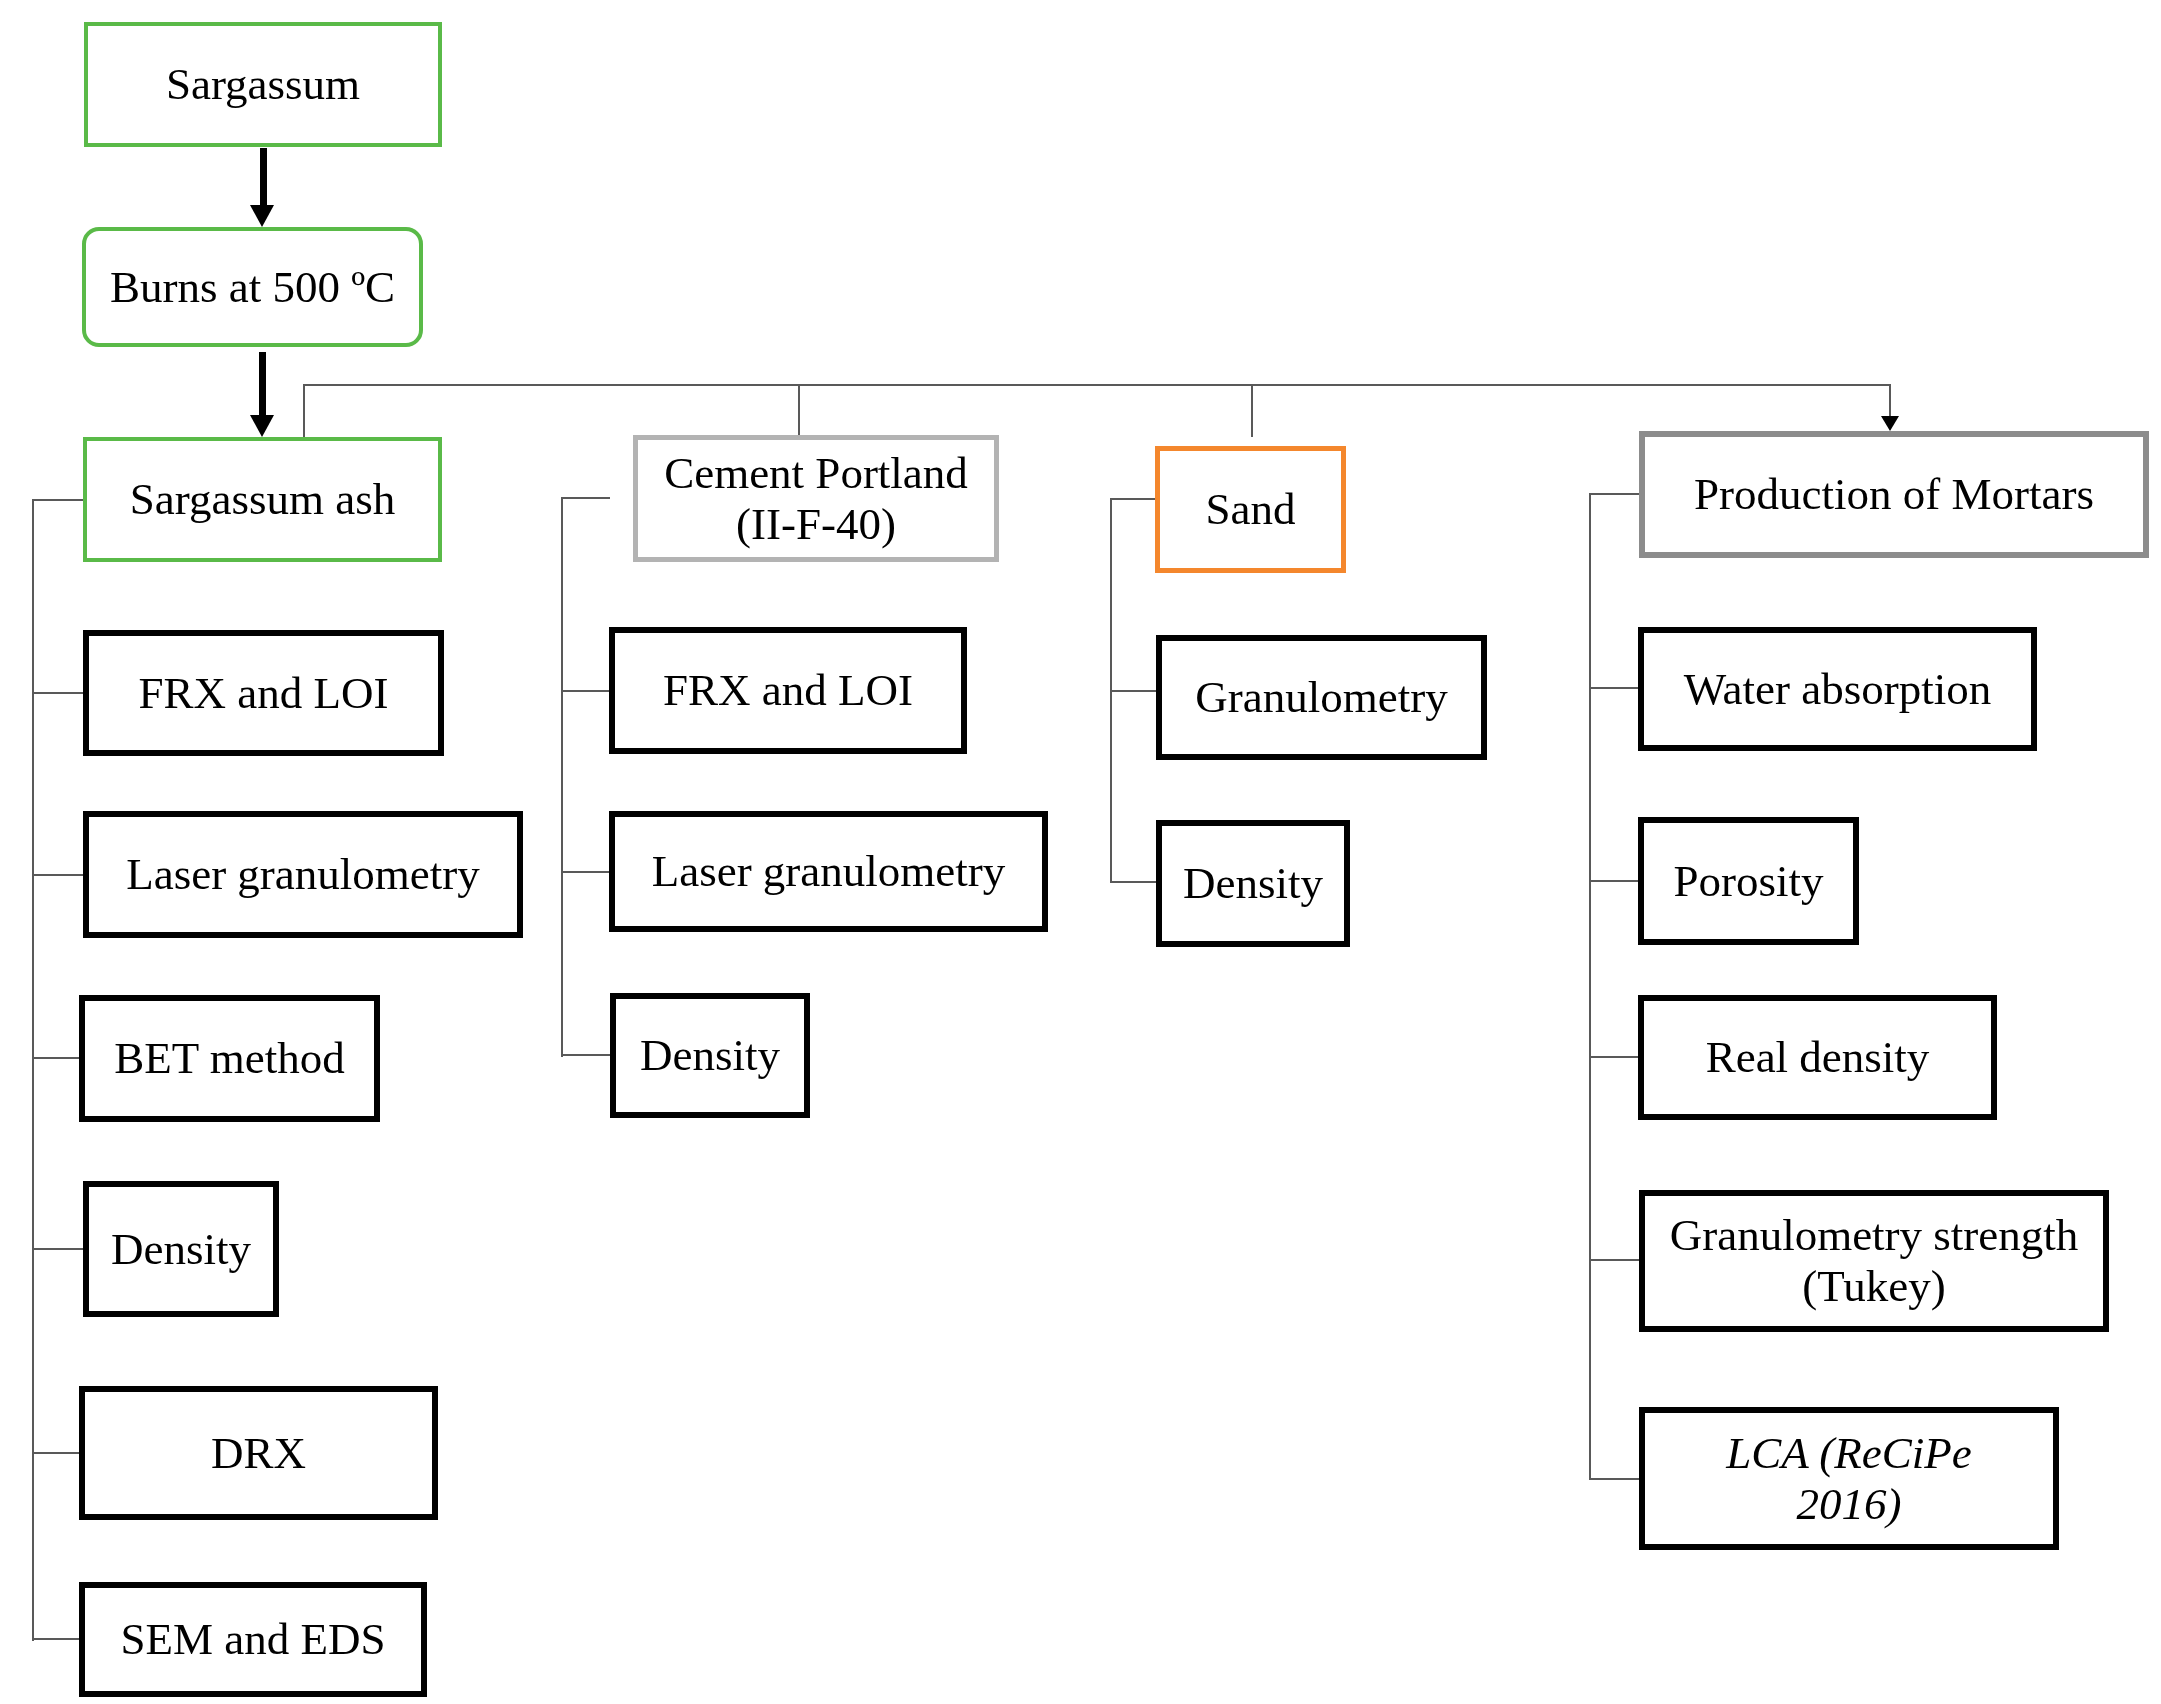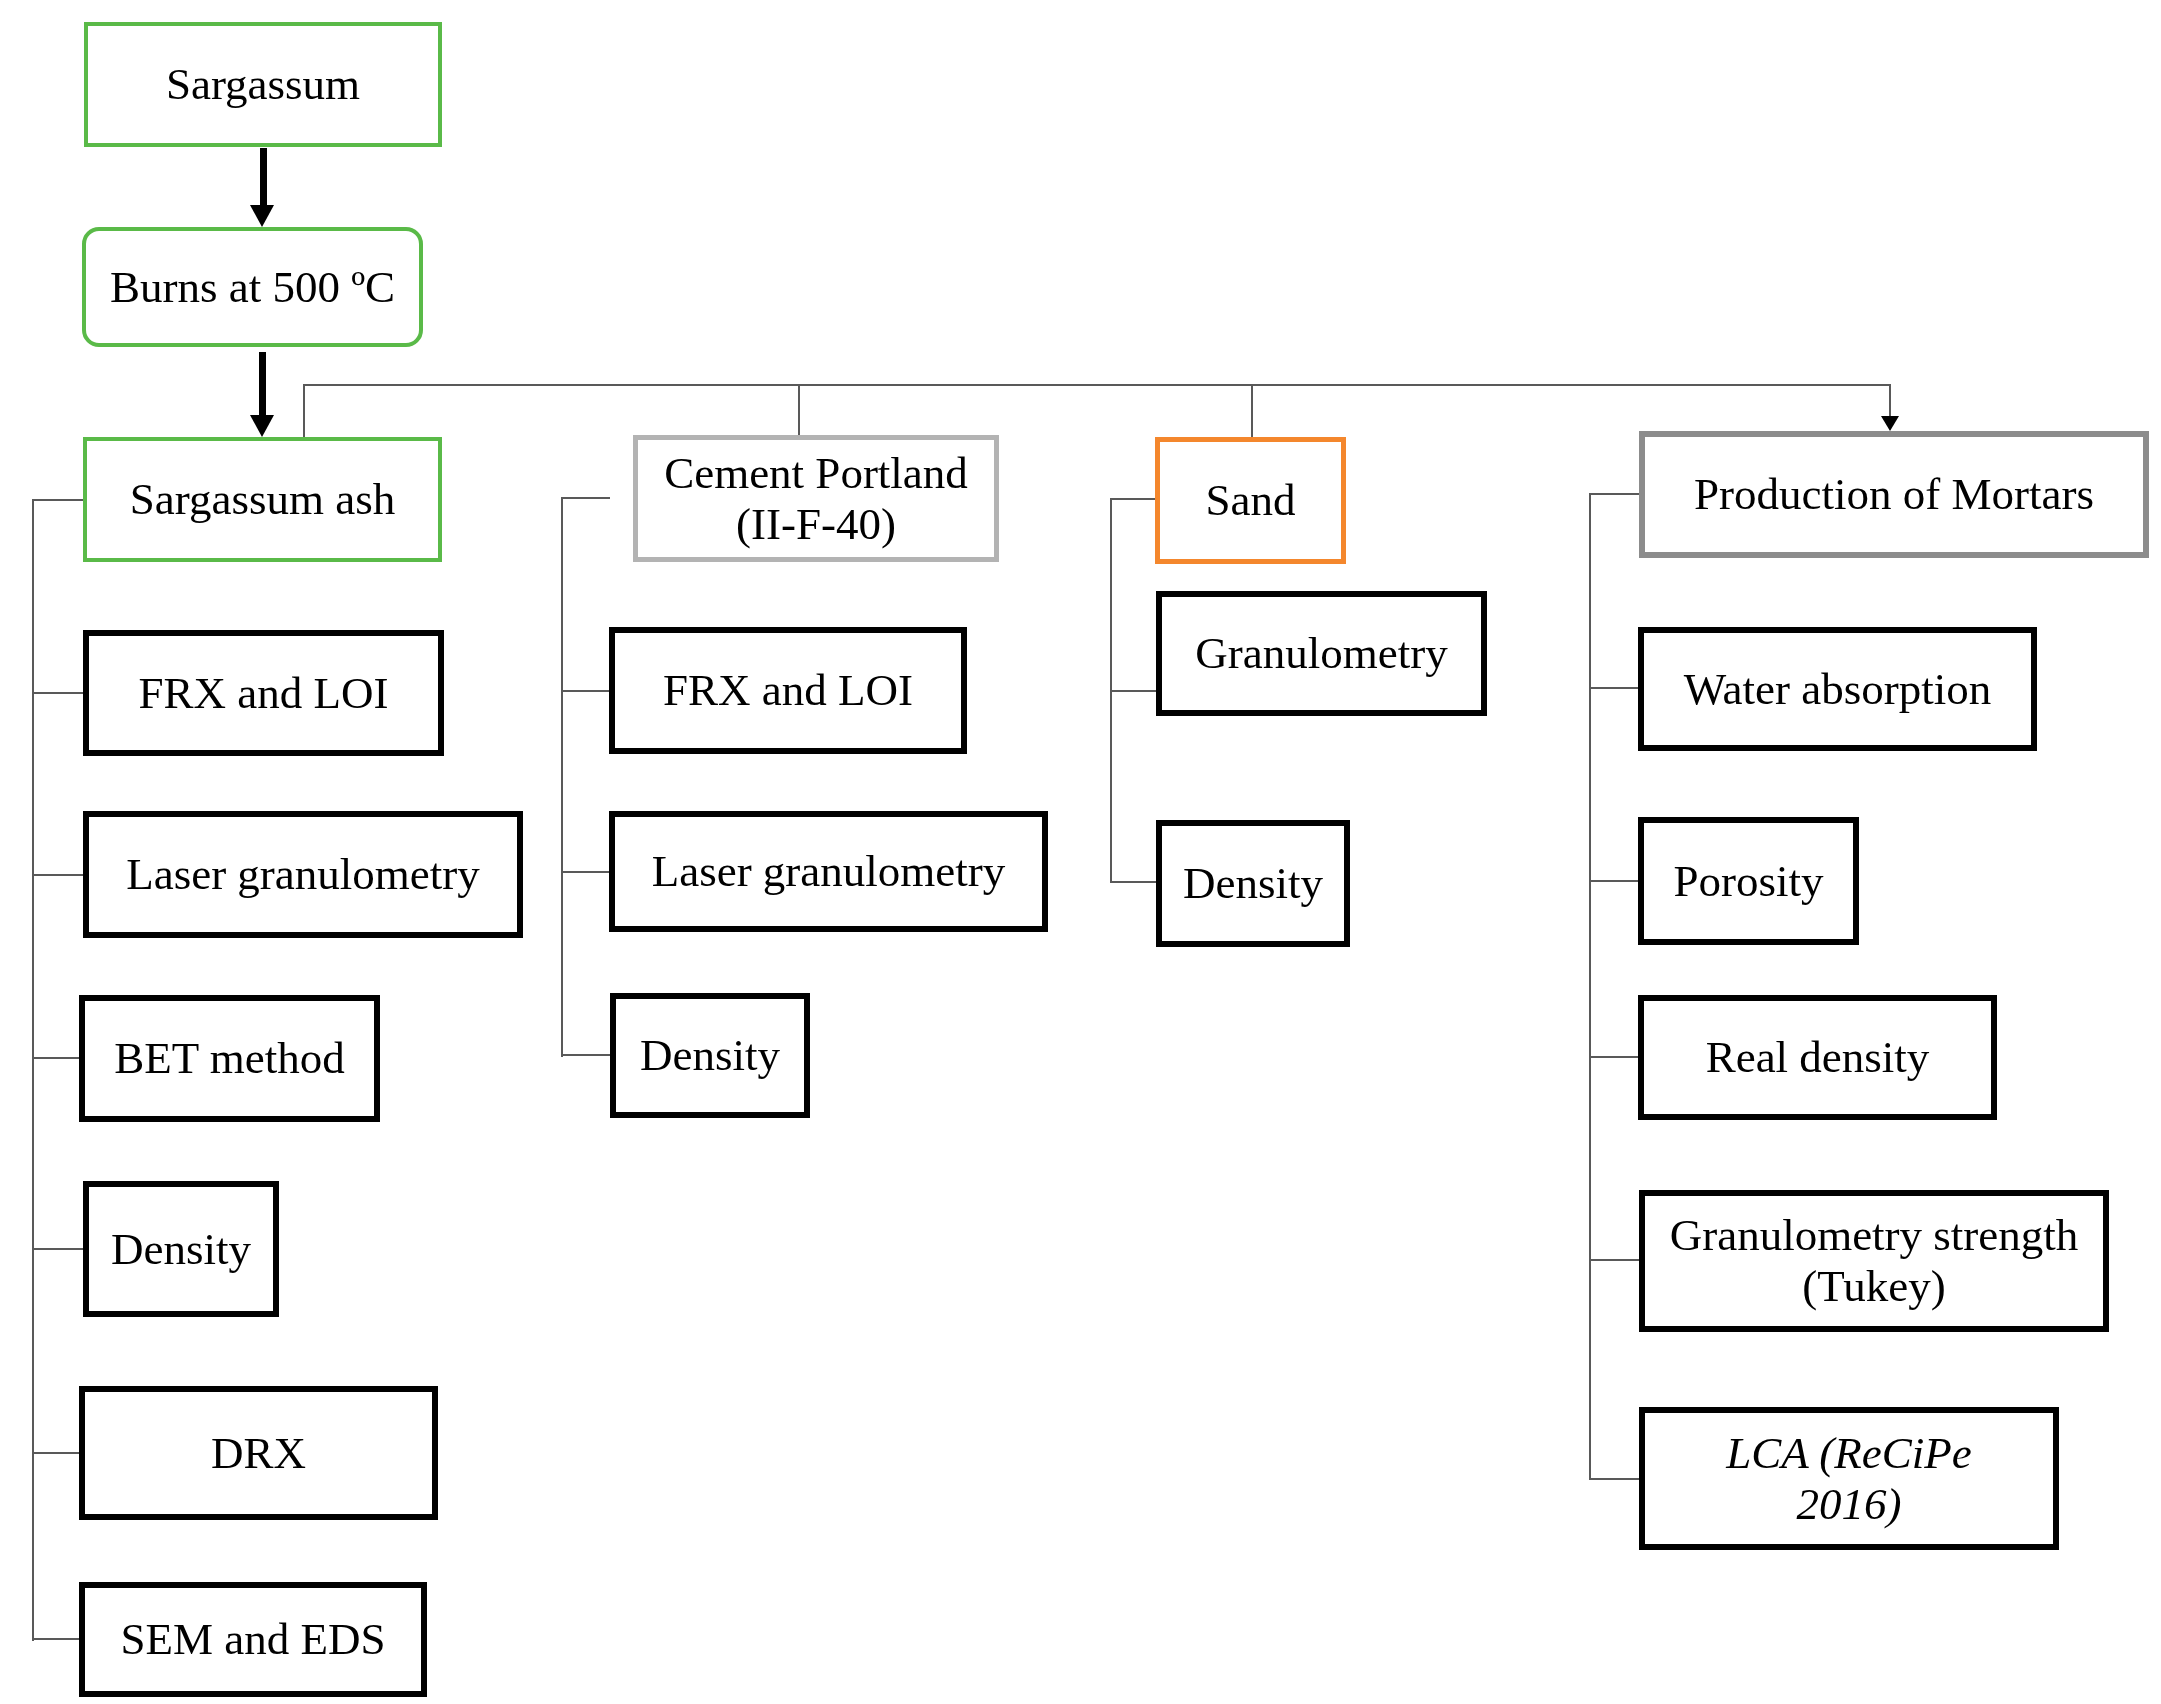--- a/index.html
+++ b/index.html
@@ -20,41 +20,41 @@
     align-items: center;
     justify-content: center;
     text-align: center;
     font-size: 45px;
     line-height: 51px;
     white-space: pre-line;
     z-index: 2;
   }
   .b-green  { border: 4.5px solid var(--green); }
   .b-lgray  { border: 5.2px solid var(--lightgray); }
-  .b-orange { border: 5.2px solid var(--orange); }
+  .b-orange { border: 5.2px solid var(--orange); margin-top: 9px; }
   .b-mgray  { border: 6px solid var(--midgray); }
   .b-black  { border: 6.7px solid var(--black); }
 
   
   .n-sargassum      { left: 84px;  top: 22.4px;   width: 358px; height: 125px; }
   .n-burns          { left: 82px;  top: 227px;  width: 341px; height: 120px; border-radius: 17px; }
   .n-ash            { left: 83px;  top: 437px;  width: 359px; height: 125px; }
   .n-cement         { left: 633px;  top: 435px;  width: 366px; height: 127px; }
   .n-sand           { left: 1155px; top: 437px;  width: 191px; height: 127px; }
   .n-mortars        { left: 1639px; top: 431px;  width: 510px; height: 127px; }
   .n-ash-frx        { left: 83px;  top: 630px;  width: 361px; height: 126px; }
   .n-ash-laser      { left: 83px;  top: 811px; width: 440px; height: 127px; }
   .n-ash-bet        { left: 79px;  top: 995px; width: 301px; height: 127px; }
   .n-ash-density    { left: 83px;  top: 1181px; width: 196px; height: 136px; }
   .n-ash-drx        { left: 79px;  top: 1386px; width: 359px; height: 134px; }
   .n-ash-sem        { left: 79px;  top: 1582px; width: 348px; height: 115px; }
   .n-cement-frx     { left: 609px;  top: 627px;  width: 358px; height: 127px; }
   .n-cement-laser   { left: 609px;  top: 811px; width: 439px; height: 121px; }
   .n-cement-density { left: 610px;  top: 993px; width: 200px; height: 125px; }
-  .n-sand-gran      { left: 1156px; top: 591px;  width: 331px; height: 125px; }
+  .n-sand-gran      { left: 1156px; top: 635px;  width: 331px; height: 125px; }
   .n-sand-density   { left: 1156px; top: 820px; width: 194px; height: 127px; }
   .n-m-water        { left: 1638px; top: 627px;  width: 399px; height: 124px; }
   .n-m-porosity     { left: 1638px; top: 817px; width: 221px; height: 128px; }
   .n-m-real         { left: 1638px; top: 995px; width: 359px; height: 125px; }
   .n-m-comp         { left: 1639px; top: 1190px; width: 470px; height: 142px; }
   .n-m-lca          { left: 1639px; top: 1407px; width: 420px; height: 143px; font-style: italic; }
 
   
   .line { position: absolute; background: var(--line); z-index: 1; }
   .thick { background: var(--black); }

